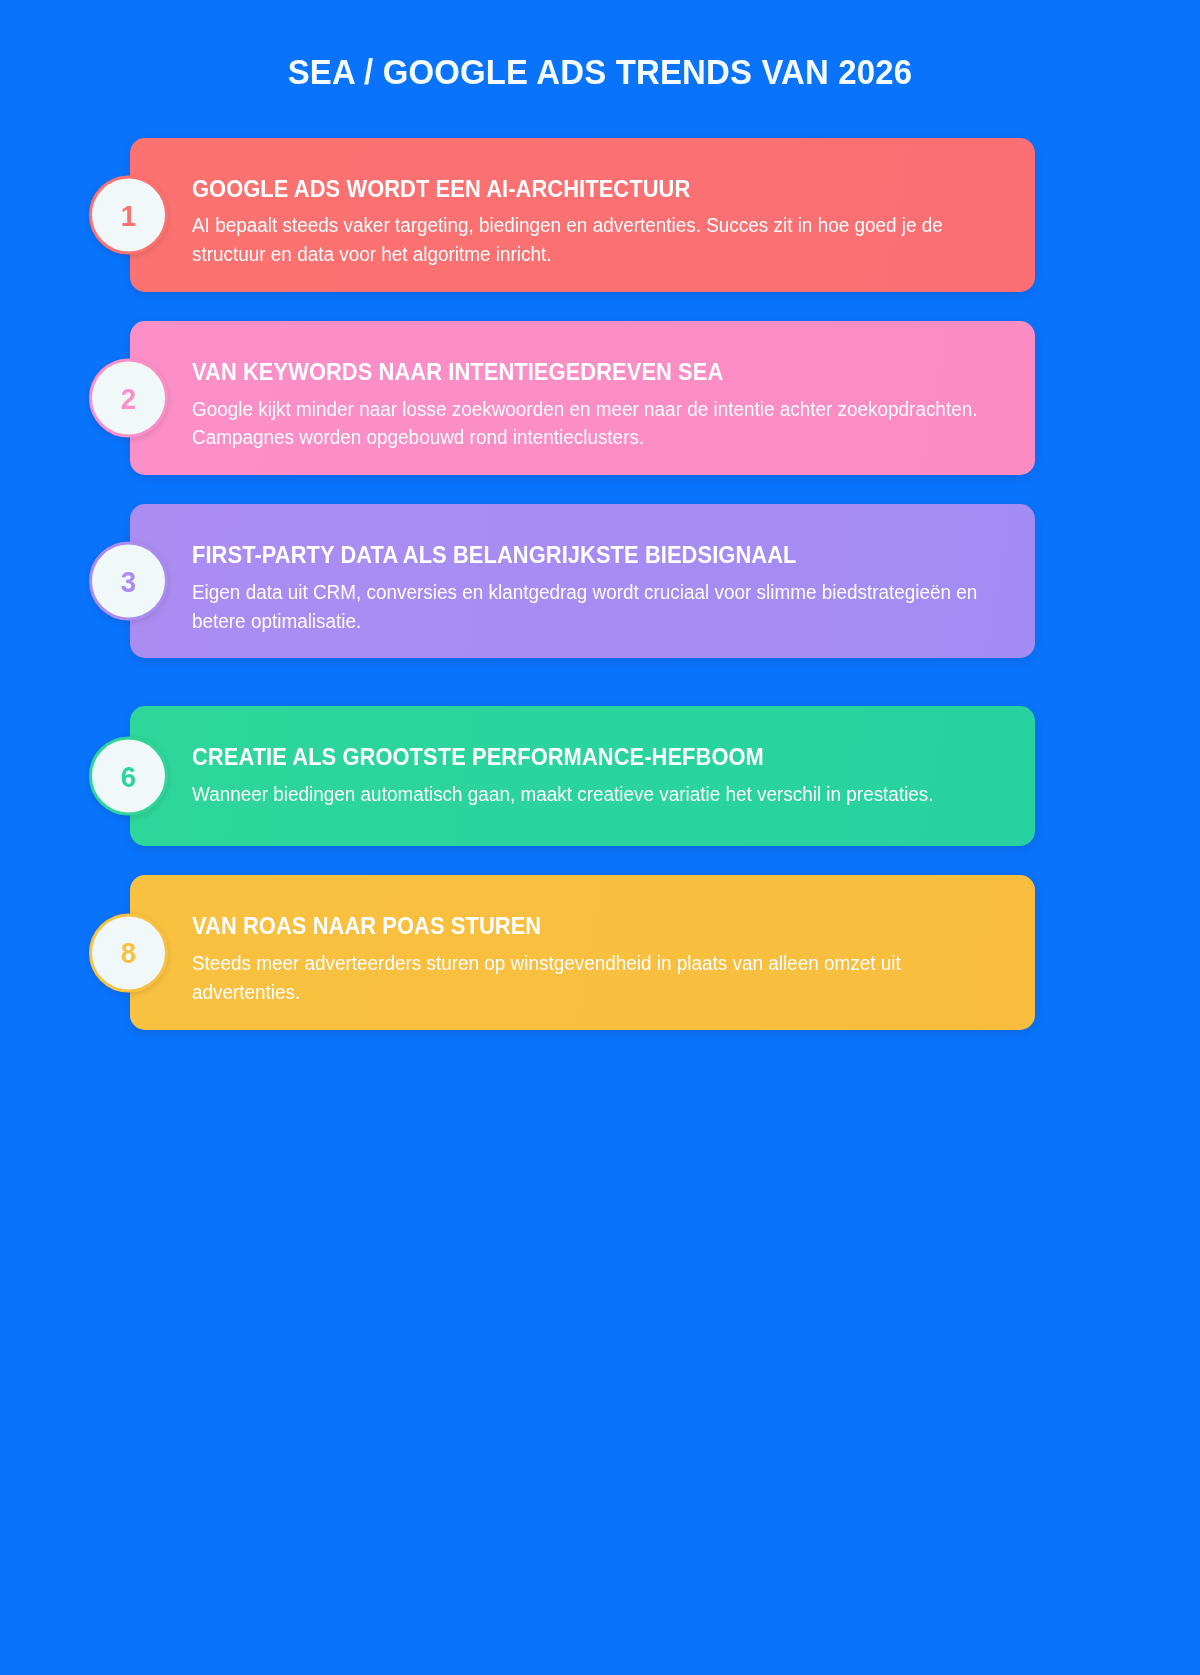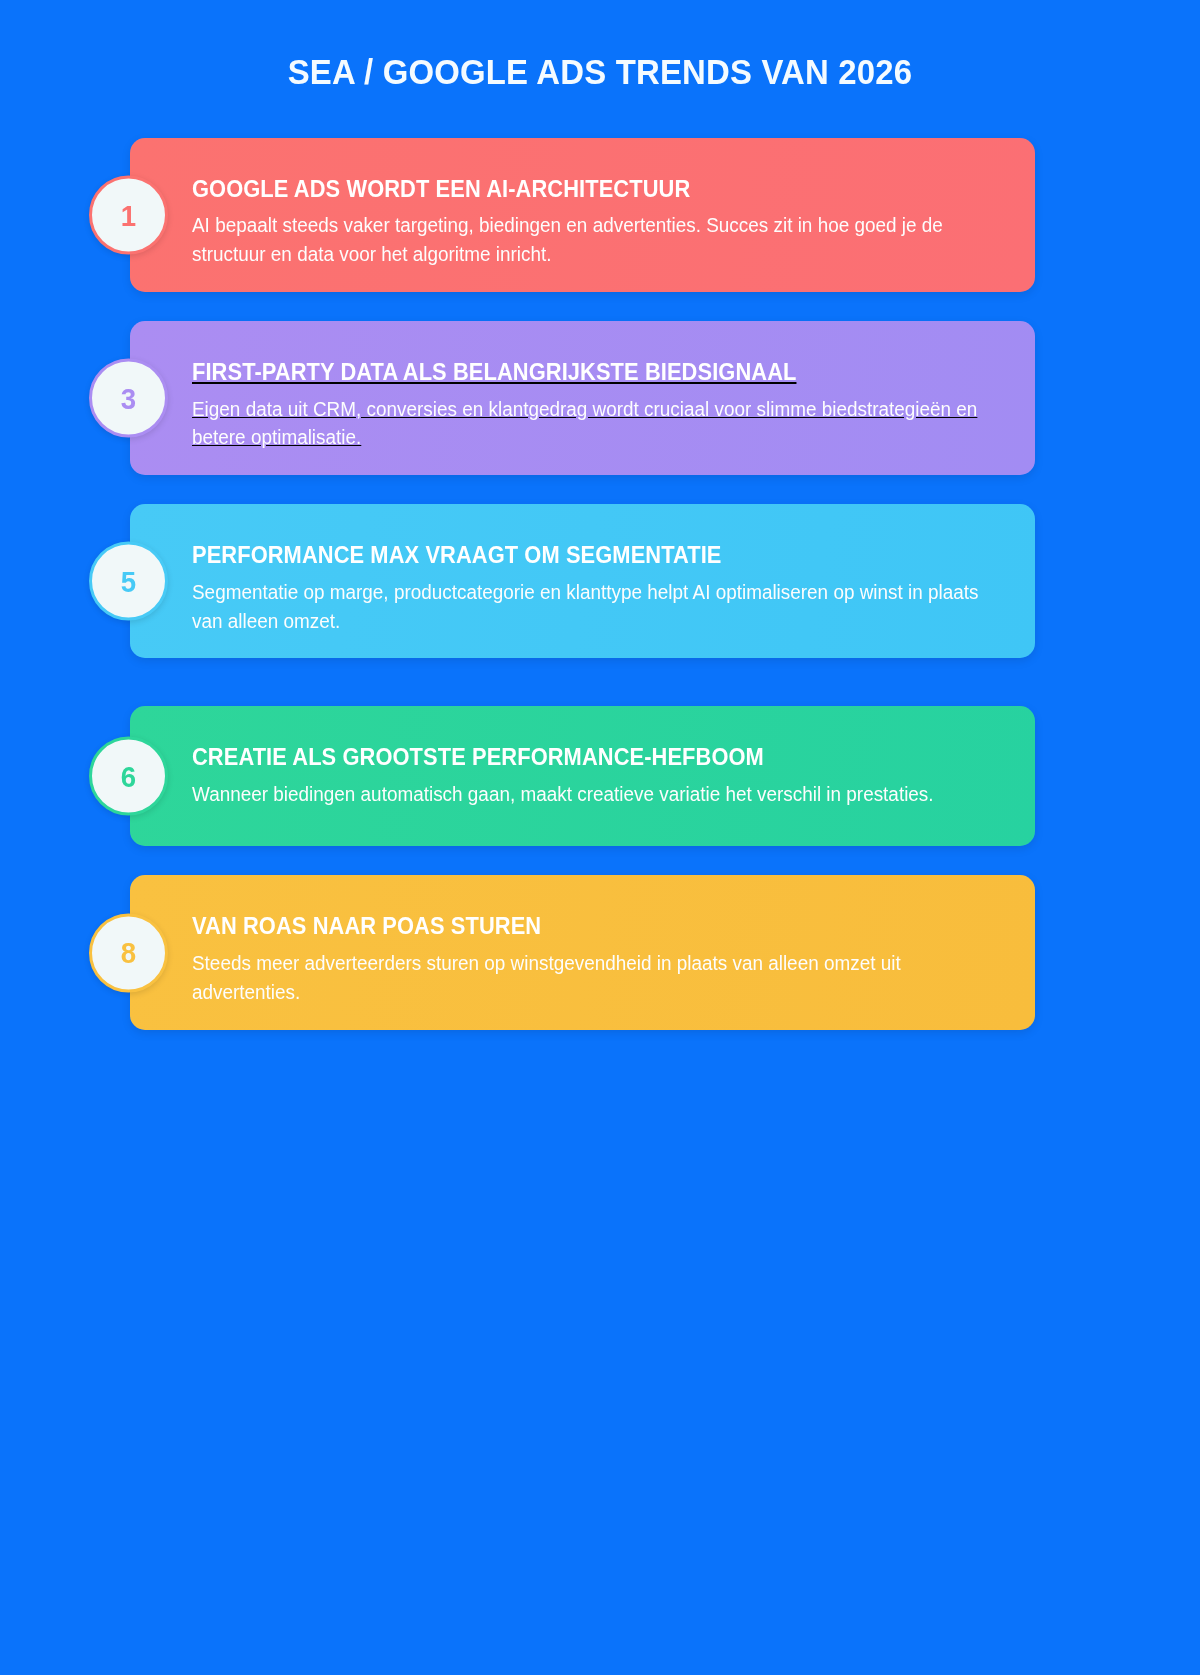--- a/index.html
+++ b/index.html
@@ -106,35 +106,35 @@
       <div class="card-row">
         <div class="card" style="background: linear-gradient(100deg, rgb(251, 114, 112) 0%, rgb(251, 111, 116) 100%);">
           <div class="card-title">GOOGLE ADS WORDT EEN AI-ARCHITECTUUR</div>
           <div class="card-body">AI bepaalt steeds vaker targeting, biedingen en advertenties. Succes zit in hoe goed je de structuur en data voor het algoritme inricht.</div>
         </div>
         <div class="badge" style="border: 3px solid rgb(251, 114, 112);">
           <span class="badge-num" style="color: rgb(251, 114, 112);">1</span>
         </div>
       </div>
       <div class="card-row">
-        <div class="card" style="background: linear-gradient(100deg, rgb(171, 141, 242) 0%, rgb(162, 140, 243) 100%); text-decoration: underline;">
+        <div class="card" style="background: linear-gradient(100deg, rgb(251, 143, 199) 0%, rgb(251, 140, 195) 100%);">
+          <div class="card-title">VAN KEYWORDS NAAR INTENTIEGEDREVEN SEA</div>
+          <div class="card-body">Google kijkt minder naar losse zoekwoorden en meer naar de intentie achter zoekopdrachten. Campagnes worden opgebouwd rond intentieclusters.</div>
+        </div>
+        <div class="badge" style="border: 3px solid rgb(251, 143, 199);">
+          <span class="badge-num" style="color: rgb(251, 143, 199);">2</span>
+        </div>
+      </div>
+      <div class="card-row">
+        <div class="card" style="background: linear-gradient(100deg, rgb(171, 141, 242) 0%, rgb(162, 140, 243) 100%);">
           <div class="card-title">FIRST-PARTY DATA ALS BELANGRIJKSTE BIEDSIGNAAL</div>
           <div class="card-body">Eigen data uit CRM, conversies en klantgedrag wordt cruciaal voor slimme biedstrategieën en betere optimalisatie.</div>
         </div>
         <div class="badge" style="border: 3px solid rgb(171, 141, 242);">
           <span class="badge-num" style="color: rgb(171, 141, 242);">3</span>
-        </div>
-      </div>
-      <div class="card-row">
-        <div class="card" style="background: linear-gradient(100deg, rgb(71, 202, 246) 0%, rgb(63, 198, 246) 100%);">
-          <div class="card-title">PERFORMANCE MAX VRAAGT OM SEGMENTATIE</div>
-          <div class="card-body">Segmentatie op marge, productcategorie en klanttype helpt AI optimaliseren op winst in plaats van alleen omzet.</div>
-        </div>
-        <div class="badge" style="border: 3px solid rgb(71, 202, 246);">
-          <span class="badge-num" style="color: rgb(71, 202, 246);">5</span>
         </div>
       </div>
       <div class="card-row">
         <div class="card" style="background: linear-gradient(100deg, rgb(46, 214, 154) 0%, rgb(39, 210, 160) 100%); margin-top: 48px;">
           <div class="card-title">CREATIE ALS GROOTSTE PERFORMANCE-HEFBOOM</div>
           <div class="card-body">Wanneer biedingen automatisch gaan, maakt creatieve variatie het verschil in prestaties.</div>
         </div>
         <div class="badge" style="border: 3px solid rgb(46, 214, 154);">
           <span class="badge-num" style="color: rgb(46, 214, 154);">6</span>
         </div>

